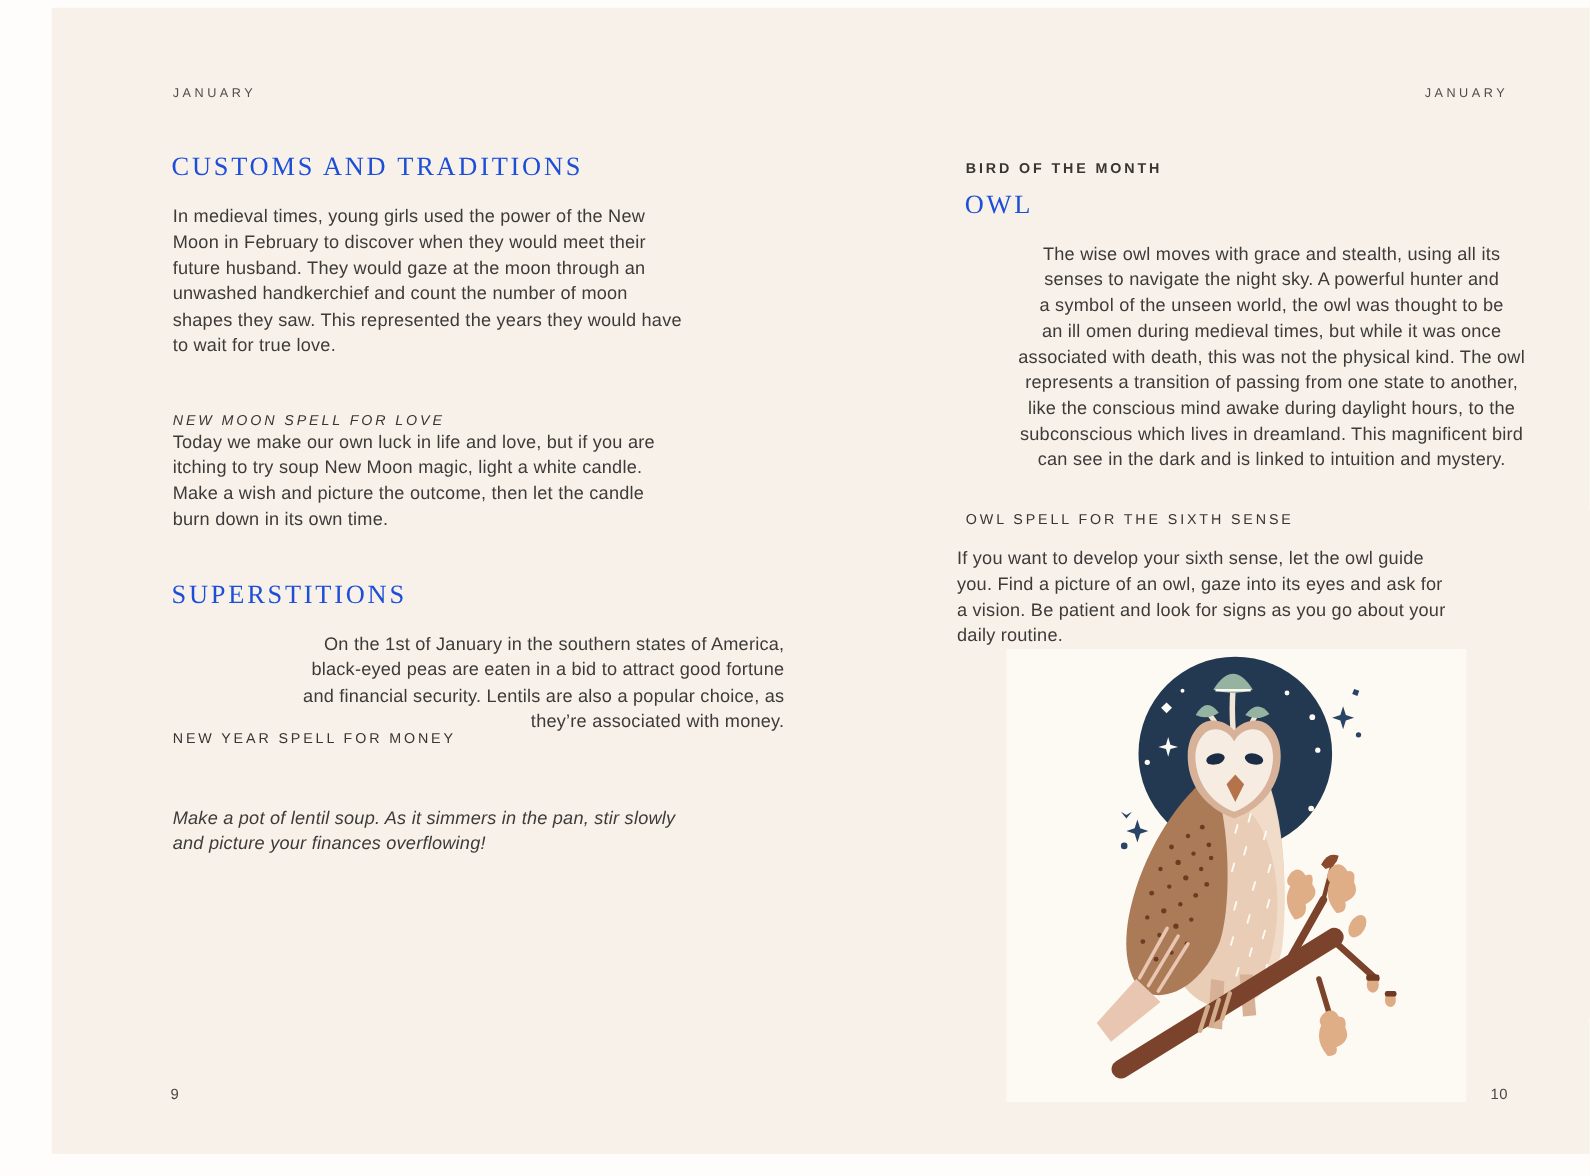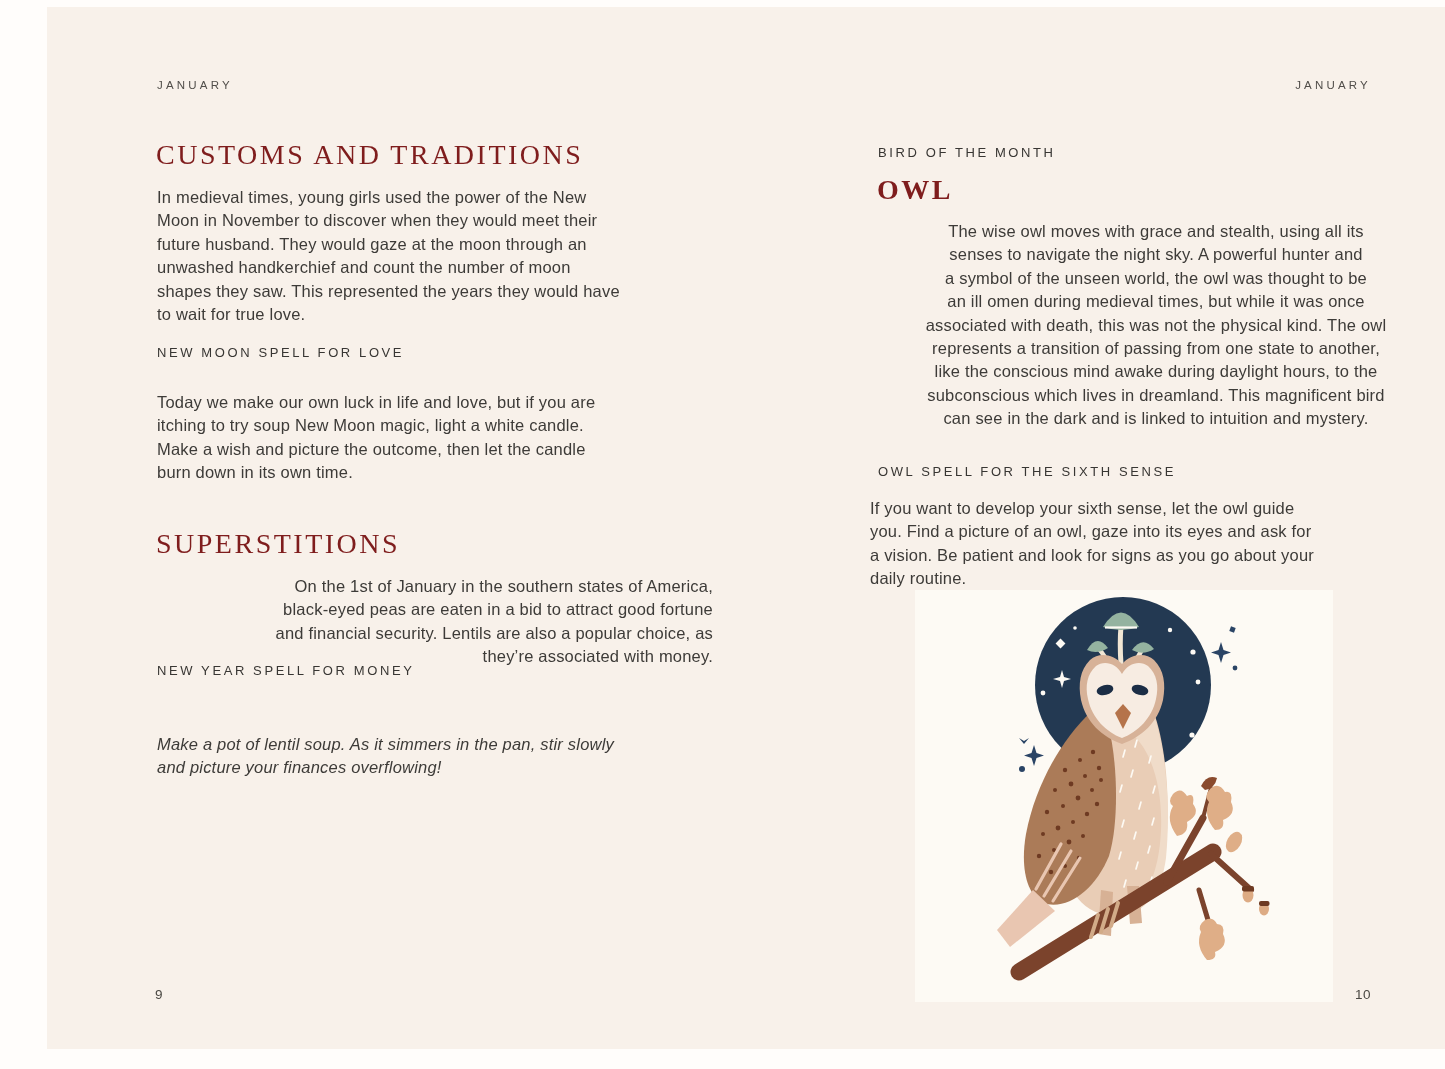--- a/index.html
+++ b/index.html
@@ -26,23 +26,23 @@
 
   .running-head {
     font-size: 11.5px;
     letter-spacing: 3.2px;
     color: #514e4a;
     font-weight: normal;
   }
   .serif-heading {
     font-family: "Liberation Serif", serif;
     font-weight: normal;
-    font-size: 28px;
+    font-size: 24px;
     letter-spacing: 2.5px;
-    color: #7f1d1d;
+    color: #1d4ed8;
   }
   .kicker, .subhead {
     font-size: 13px;
     letter-spacing: 2.6px;
     color: #383633;
     font-weight: normal;
   }
   .body-text {
     font-size: 16.5px;
     line-height: 23.4px;
@@ -69,27 +69,27 @@
 
 <div class="canvas">
   <div class="spread"></div>
 
   <section>
     <div class="abs running-head" style="left:117px; top:79px;">JANUARY</div>
 
     <h1 class="abs serif-heading" style="left:116px; top:139px;">CUSTOMS AND TRADITIONS</h1>
 
     <p class="abs body-text" style="left:117px; top:186px;">In medieval times, young girls used the power of the New
-Moon in November to discover when they would meet their
+Moon in February to discover when they would meet their
 future husband. They would gaze at the moon through an
 unwashed handkerchief and count the number of moon
 shapes they saw. This represented the years they would have
 to wait for true love.</p>
 
-    <h2 class="abs subhead" style="left:117px; top:345px;">NEW MOON SPELL FOR LOVE</h2>
+    <h2 class="abs subhead" style="left:117px; top:374px;font-style:italic;">NEW MOON SPELL FOR LOVE</h2>
 
     <p class="abs body-text" style="left:117px; top:391px;">Today we make our own luck in life and love, but if you are
 itching to try soup New Moon magic, light a white candle.
 Make a wish and picture the outcome, then let the candle
 burn down in its own time.</p>
 
     <h1 class="abs serif-heading" style="left:116px; top:528px;">SUPERSTITIONS</h1>
 
     <p class="abs body-text" style="left:117px; top:575px;text-align:right;">On the 1st of January in the southern states of America,
 black-eyed peas are eaten in a bid to attract good fortune
@@ -100,23 +100,23 @@
 
     <p class="abs body-text" style="left:117px; top:733px;font-style:italic;">Make a pot of lentil soup. As it simmers in the pan, stir slowly
 and picture your finances overflowing!</p>
 
     <div class="abs page-number" style="left:115px; top:987px;">9</div>
   </section>
 
   <section>
     <div class="abs running-head" style="right:114px; top:79px; text-align:right;">JANUARY</div>
 
-    <div class="abs kicker" style="left:838px; top:145px;">BIRD OF THE MONTH</div>
-
-    <h1 class="abs serif-heading" style="left:837px; top:174px;font-weight:bold;">OWL</h1>
+    <div class="abs kicker" style="left:838px; top:145px;font-weight:bold;">BIRD OF THE MONTH</div>
+
+    <h1 class="abs serif-heading" style="left:837px; top:174px;">OWL</h1>
 
     <p class="abs body-text" style="left:838px; top:220px;text-align:center;">The wise owl moves with grace and stealth, using all its
 senses to navigate the night sky. A powerful hunter and
 a symbol of the unseen world, the owl was thought to be
 an ill omen during medieval times, but while it was once
 associated with death, this was not the physical kind. The owl
 represents a transition of passing from one state to another,
 like the conscious mind awake during daylight hours, to the
 subconscious which lives in dreamland. This magnificent bird
 can see in the dark and is linked to intuition and mystery.</p>

